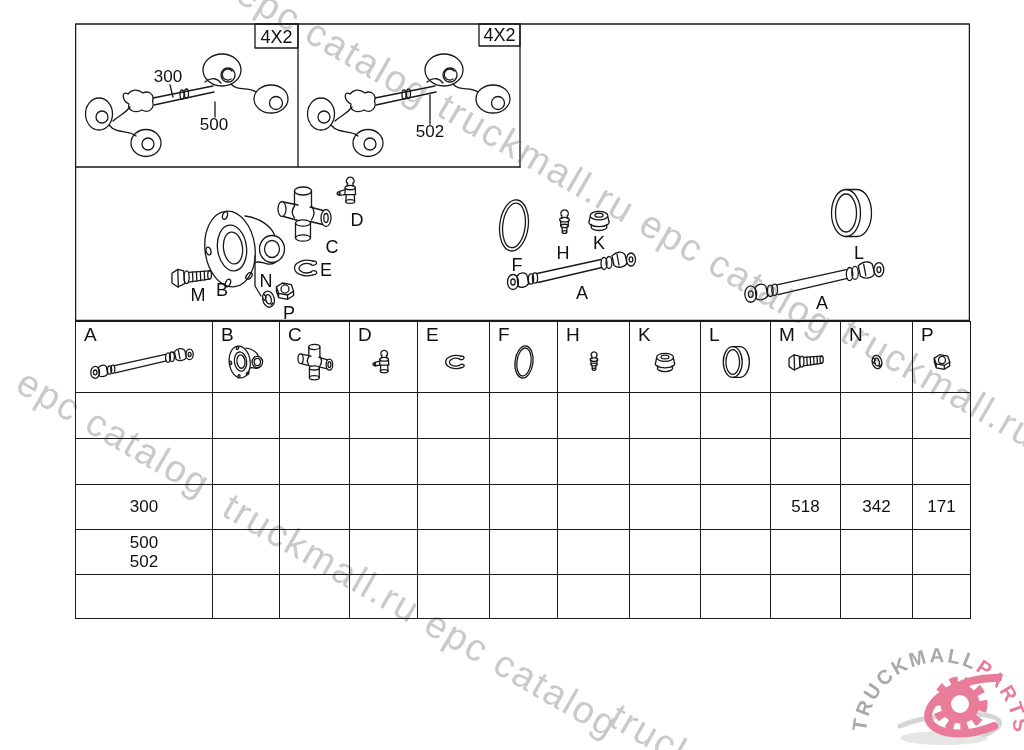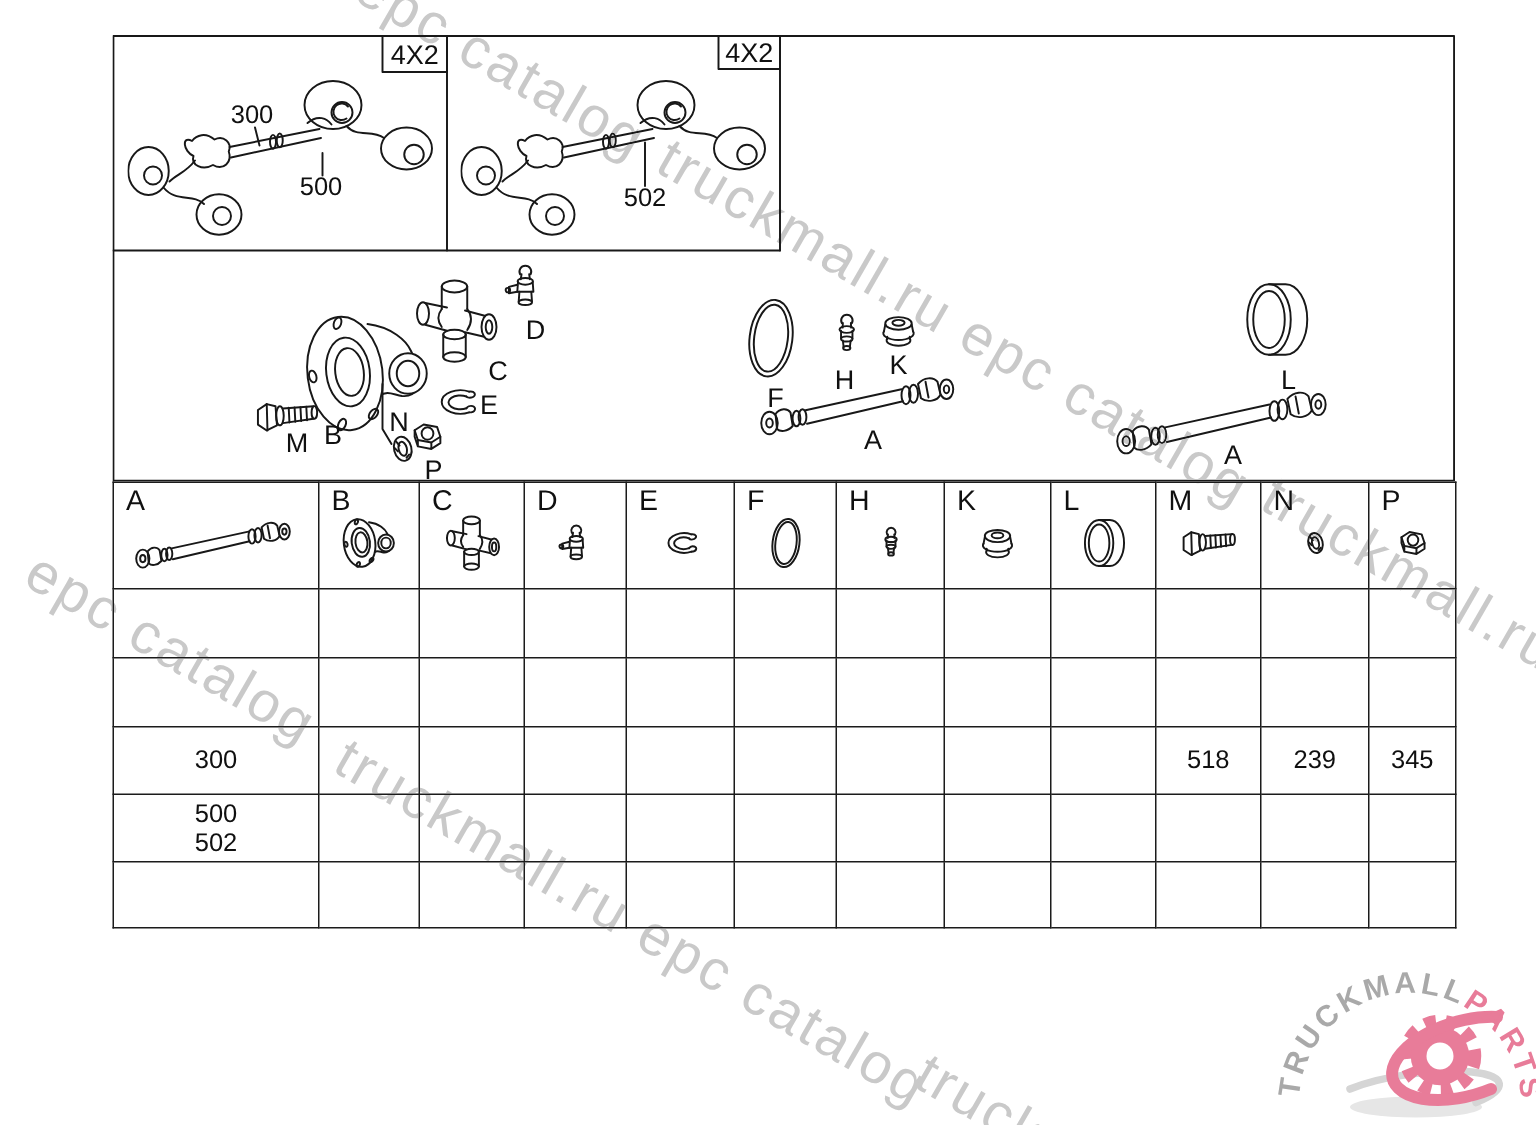--- a/index.html
+++ b/index.html
@@ -357,22 +357,22 @@
         <td>300</td>
         <td></td>
           <td></td>
         <td></td>
           <td></td>
         <td></td>
           <td></td>
         <td></td>
           <td></td>
         <td>518</td>
-        <td>239</td>
-        <td>345</td>
+        <td>342</td>
+        <td>171</td>
       </tr>
       <tr style="height:45px">
         <td class="twoline">
           <div>500</div>
           <div>502</div>
         </td>
         <td></td>
           <td></td>
         <td></td>
           <td></td>

